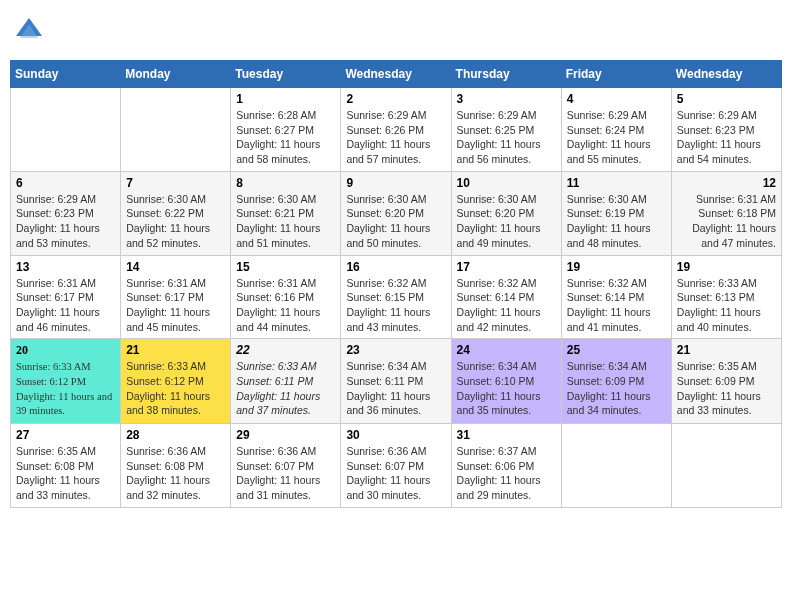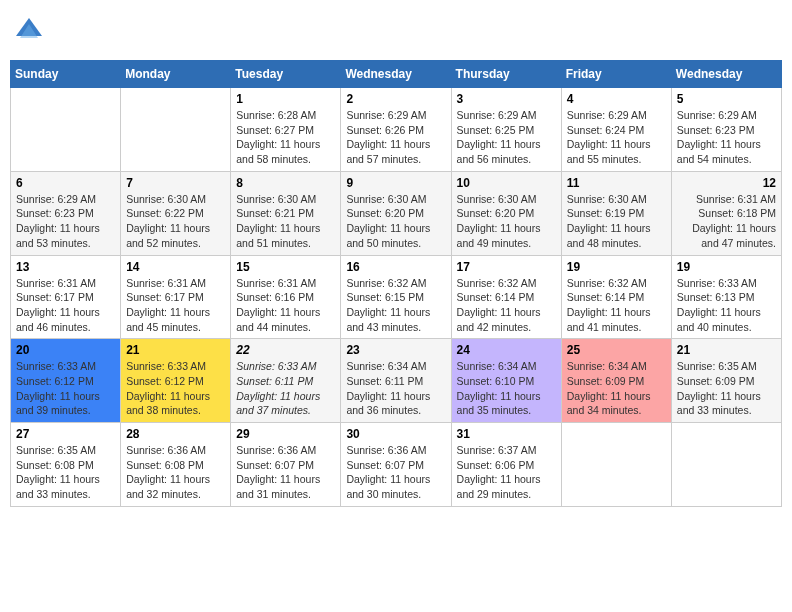--- a/index.html
+++ b/index.html
@@ -203,41 +203,41 @@
         <td>
           <span class="day-num">19</span>
           <div class="day-detail">Sunrise: 6:32 AM<br>Sunset: 6:14 PM<br>Daylight: 11 hours and 41 minutes.</div>
         </td>
         <td>
           <span class="day-num">19</span>
           <div class="day-detail">Sunrise: 6:33 AM<br>Sunset: 6:13 PM<br>Daylight: 11 hours and 40 minutes.</div>
         </td>
       </tr>
       <tr>
-        <td style="background: #3b82f6;">
+        <td style="background: #5eead4; font-family: Liberation Serif, serif;">
           <span class="day-num">20</span>
           <div class="day-detail">Sunrise: 6:33 AM<br>Sunset: 6:12 PM<br>Daylight: 11 hours and 39 minutes.</div>
         </td>
         <td style="background: #fde047;">
           <span class="day-num">21</span>
           <div class="day-detail">Sunrise: 6:33 AM<br>Sunset: 6:12 PM<br>Daylight: 11 hours and 38 minutes.</div>
         </td>
         <td style="background: rgb(245, 245, 245); font-style: italic;">
           <span class="day-num">22</span>
           <div class="day-detail">Sunrise: 6:33 AM<br>Sunset: 6:11 PM<br>Daylight: 11 hours and 37 minutes.</div>
         </td>
         <td style="background: rgb(245, 245, 245);">
           <span class="day-num">23</span>
           <div class="day-detail">Sunrise: 6:34 AM<br>Sunset: 6:11 PM<br>Daylight: 11 hours and 36 minutes.</div>
         </td>
         <td style="background: #c4b5fd;">
           <span class="day-num">24</span>
           <div class="day-detail">Sunrise: 6:34 AM<br>Sunset: 6:10 PM<br>Daylight: 11 hours and 35 minutes.</div>
         </td>
-        <td style="background: #fca5a5;">
+        <td style="background: #c4b5fd;">
           <span class="day-num">25</span>
           <div class="day-detail">Sunrise: 6:34 AM<br>Sunset: 6:09 PM<br>Daylight: 11 hours and 34 minutes.</div>
         </td>
         <td style="background: rgb(245, 245, 245);">
           <span class="day-num">21</span>
           <div class="day-detail">Sunrise: 6:35 AM<br>Sunset: 6:09 PM<br>Daylight: 11 hours and 33 minutes.</div>
         </td>
       </tr>
       <tr>
         <td>

